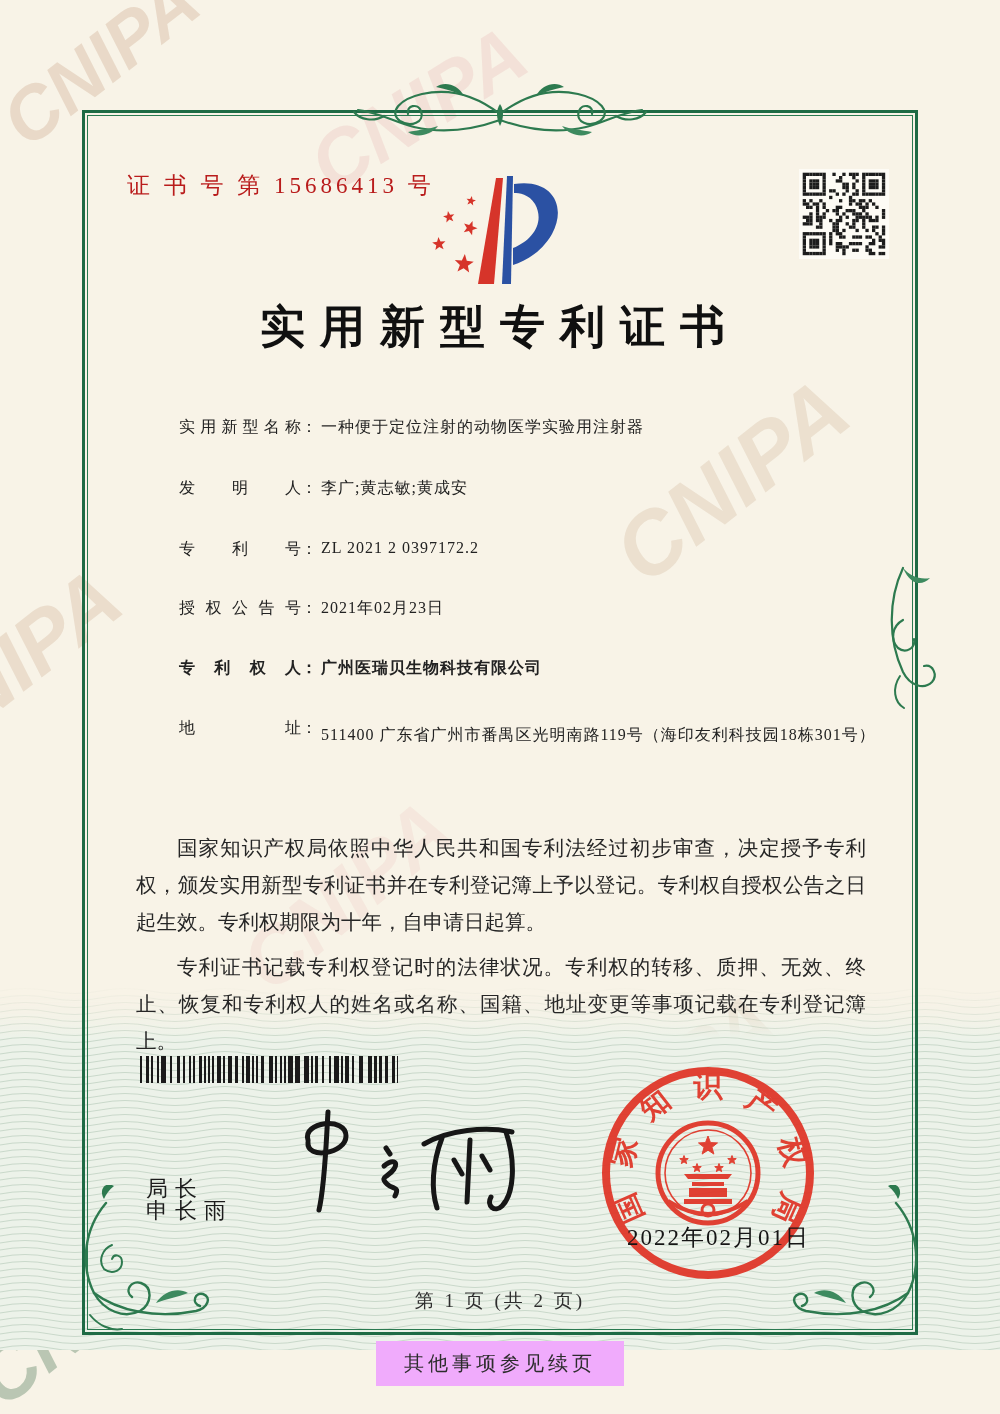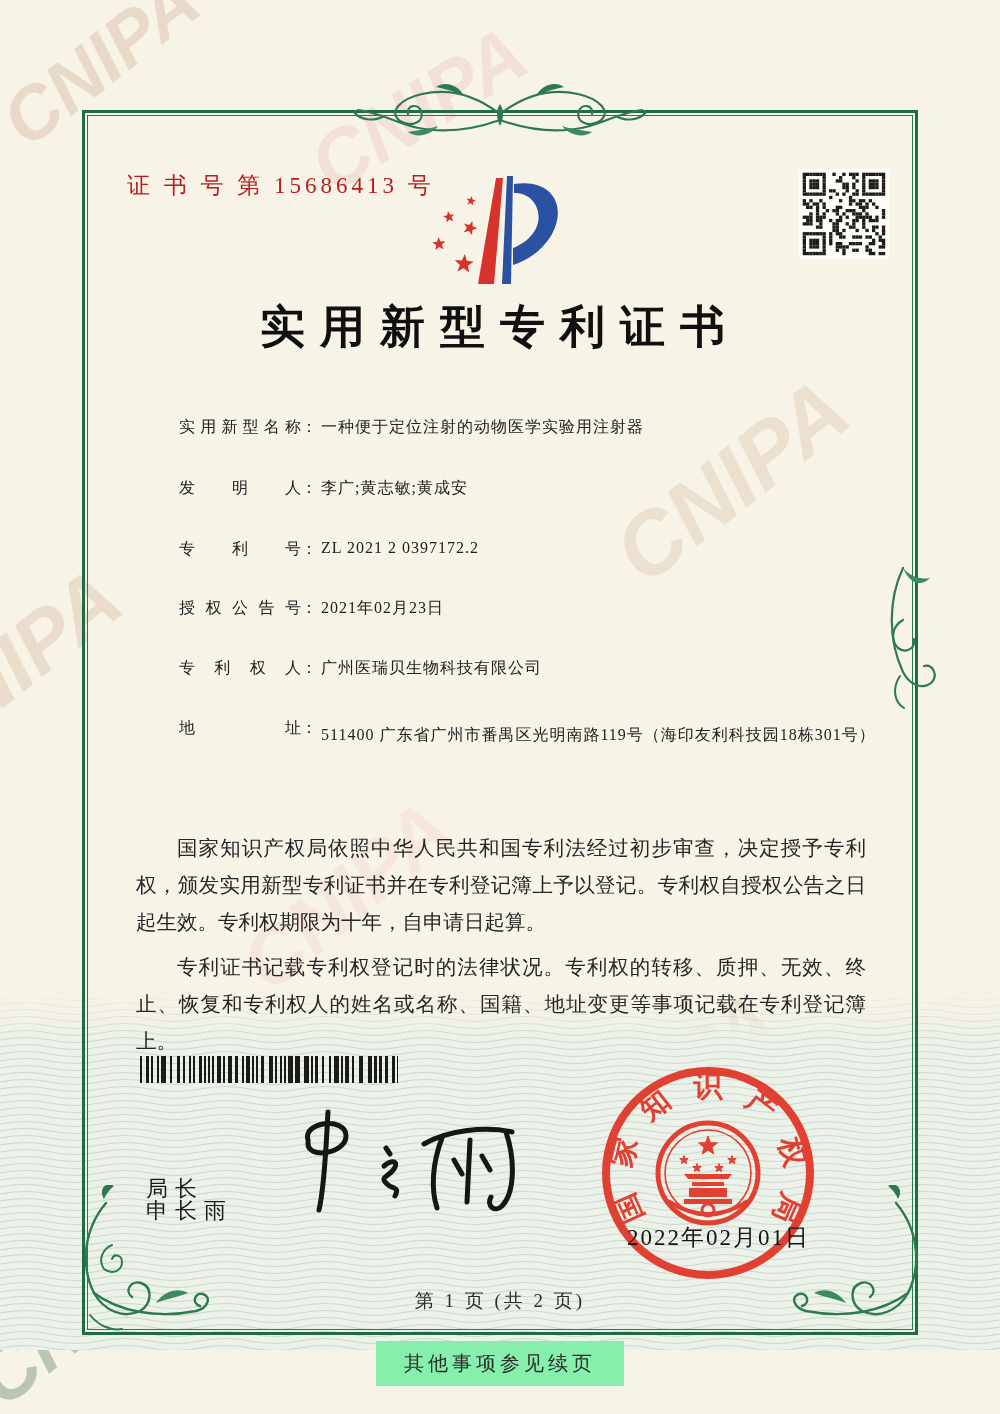--- a/index.html
+++ b/index.html
@@ -45,21 +45,21 @@
   .director{position:absolute;left:146px;font-family:"Liberation Sans",sans-serif;
     font-size:22px;letter-spacing:7px;color:#1c1c1c;}
   .sig{position:absolute;left:262px;top:1104px;width:272px;height:140px;}
 
   .seal{position:absolute;left:596px;top:1061px;width:224px;height:224px;opacity:.93;}
   .seal-date{position:absolute;left:627px;top:1222px;font-size:23px;letter-spacing:2px;color:#151515;}
 
   .page-info{position:absolute;left:0;top:1288px;width:100%;text-align:center;
     font-size:19px;letter-spacing:3px;color:#2e2e2e;}
   .note-box{position:absolute;left:50%;transform:translateX(-50%);top:1341px;
-    background:#86efac;padding:9px 28px;font-size:20px;letter-spacing:4px;color:#2c2c2c;white-space:nowrap;}
+    background:#f0abfc;padding:9px 28px;font-size:20px;letter-spacing:4px;color:#2c2c2c;white-space:nowrap;}
 
   .ornament{position:absolute;pointer-events:none;}
 </style>
 </head>
 <body>
 
 <div class="page">
 
   <div class="wm" style="left:-12px;top:18px;font-size:74px;color:rgba(198,160,128,0.30);transform:rotate(-38deg);">CNIPA</div>
   <div class="wm" style="left:300px;top:64px;font-size:78px;color:rgba(228,166,166,0.22);transform:rotate(-32deg);">CNIPA</div>
@@ -474,21 +474,21 @@
   </div>
   <div class="frow" style="top:478px;">
     <span class="flabel">发明人</span><span class="fcolon">：</span><span class="fvalue">李广;黄志敏;黄成安</span>
   </div>
   <div class="frow" style="top:539px;">
     <span class="flabel">专利号</span><span class="fcolon">：</span><span class="fvalue">ZL 2021 2 0397172.2</span>
   </div>
   <div class="frow" style="top:598px;">
     <span class="flabel">授权公告号</span><span class="fcolon">：</span><span class="fvalue">2021年02月23日</span>
   </div>
-  <div class="frow" style="top:658px;">
+  <div class="frow" style="top:658px;font-weight:bold;">
     <span class="flabel">专利权人</span><span class="fcolon">：</span><span class="fvalue">广州医瑞贝生物科技有限公司</span>
   </div>
   <div class="frow" style="top:718px;">
     <span class="flabel">地址</span><span class="fcolon">：</span><span class="fvalue addr-value">511400 广东省广州市番禺区光明南路119号（海印友利科技园18栋301号）</span>
   </div>
 
   <div class="paras">
     <p>国家知识产权局依照中华人民共和国专利法经过初步审查，决定授予专利权，颁发实用新型专利证书并在专利登记簿上予以登记。专利权自授权公告之日起生效。专利权期限为十年，自申请日起算。</p>
     <p>专利证书记载专利权登记时的法律状况。专利权的转移、质押、无效、终止、恢复和专利权人的姓名或名称、国籍、地址变更等事项记载在专利登记簿上。</p>
   </div>

